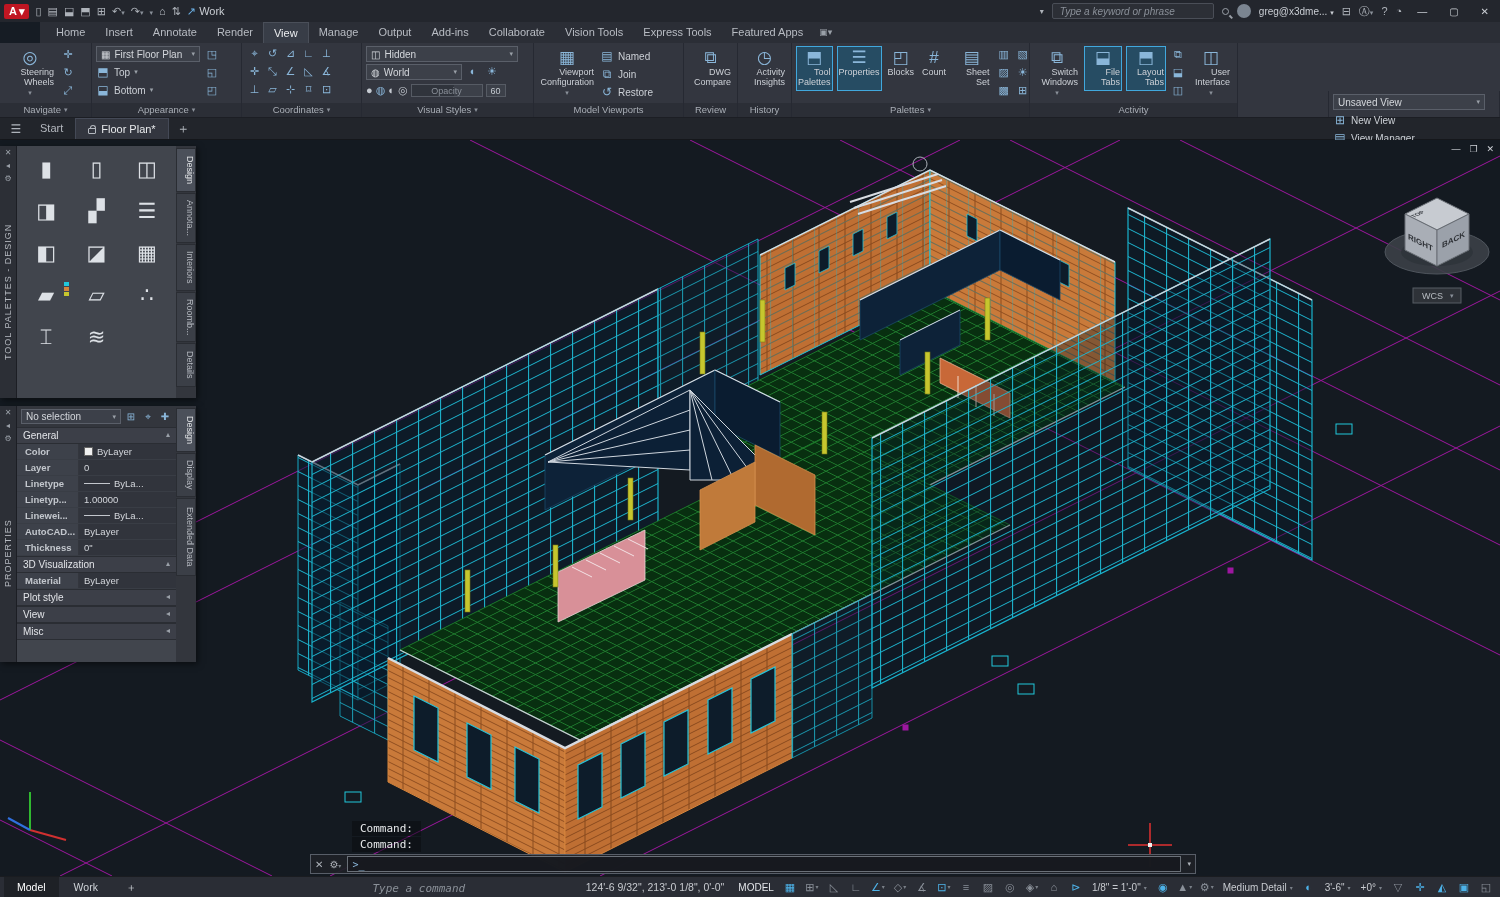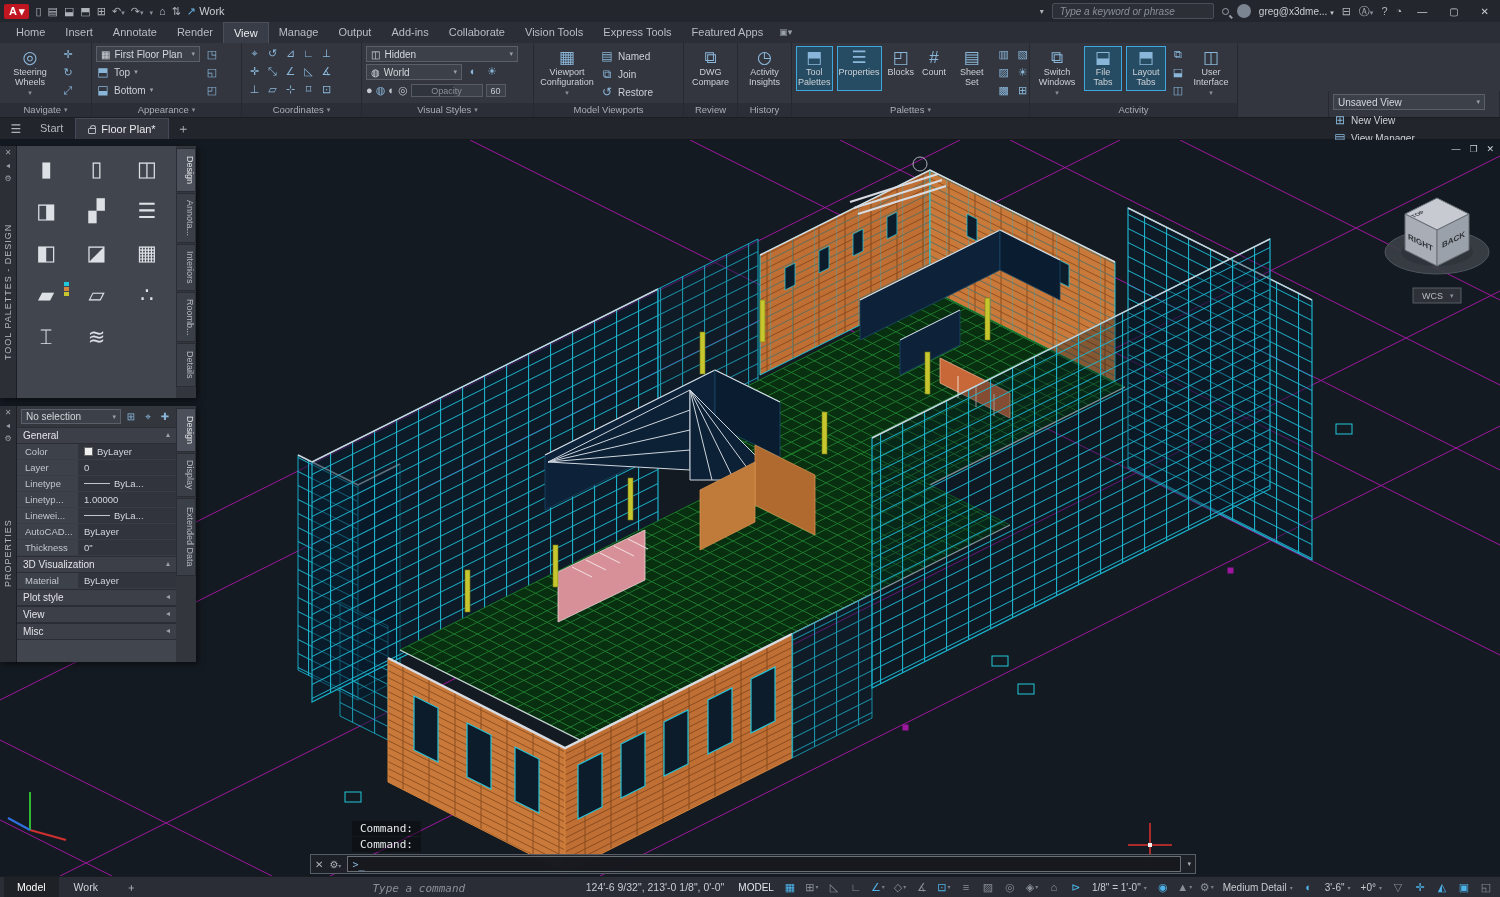--- a/index.html
+++ b/index.html
@@ -16,34 +16,34 @@
   .tb-right{margin-left:auto;display:flex;align-items:center;gap:8px;z-index:2;}
   .searchbox{display:flex;align-items:center;gap:4px;background:#2c2f36;border:1px solid #4a4e57;border-radius:2px;height:16px;padding:0 5px;}
   .searchbox input{background:transparent;border:none;outline:none;color:#c9cdd3;font-size:10px;width:150px;}
   .searchbox input::placeholder{color:#8a9099;font-style:italic;}
   .mag{width:7px;height:7px;border:1.5px solid #9aa0a8;border-radius:50%;position:relative;display:inline-block;}
   .mag::after{content:"";position:absolute;width:4px;height:1.5px;background:#9aa0a8;transform:rotate(45deg);left:6px;top:7px;}
   .avatar{width:14px;height:14px;border-radius:50%;background:#7b8591;display:inline-block;}
   .winbtn{color:#c9cdd3;font-size:10px;padding:0 7px;}
 
   
-  .rtabs{height:21px;background:#2b2e36;display:flex;align-items:flex-end;padding-left:6px;font-size:11px;}
+  .rtabs{height:21px;background:#2b2e36;display:flex;align-items:flex-end;padding-left:6px;font-size:11px;margin-left:40px;}
   .rtab{padding:0 10px;height:21px;line-height:21px;color:#b8bcc3;cursor:default;}
   .rtab.active{background:#383d47;color:#eceef0;border:1px solid #4a4f59;border-bottom:none;}
   .rtab-extra{margin-left:6px;color:#9aa0a8;font-size:9px;line-height:21px;}
 
   
   .ribbon{height:75px;background:#33363f;display:flex;border-bottom:1px solid #1c1e24;}
   .rpanel{display:flex;flex-direction:column;border-right:1px solid #262932;}
   .pbody{flex:1;display:flex;align-items:flex-start;padding:3px 4px 0 4px;gap:4px;}
   .plabel{height:14px;text-align:center;font-size:9.5px;color:#a9aeb6;background:rgba(0,0,0,0.14);line-height:14px;display:flex;align-items:center;justify-content:center;gap:3px;}
   .plabel .dd{font-size:7px;color:#8a9099;}
   .bigbtn{width:52px;display:flex;flex-direction:column;align-items:center;gap:1px;padding:2px 1px;border:1px solid transparent;cursor:default;}
   .bigbtn .bicon{font-size:17px;line-height:18px;color:#8ab6d9;}
-  .bigbtn .blabel{font-size:9px;line-height:1.08;text-align:center;color:#ccd0d6;height:20px;overflow:hidden;}
+  .bigbtn .blabel{font-size:9px;line-height:1.08;text-align:right;color:#ccd0d6;height:20px;overflow:hidden;}
   .bigbtn .dd{font-size:7px;color:#8a9099;}
   .bigbtn.hl{background:#264c63;border:1px solid #41a8dd;}
   .col{display:flex;flex-direction:column;gap:2px;}
   .srow{display:flex;align-items:center;gap:4px;height:16px;font-size:10px;color:#ccd0d6;}
   .srow .sicon{color:#8ab6d9;font-size:12px;width:14px;text-align:center;}
   .combo{display:flex;align-items:center;gap:4px;background:#3c4049;border:1px solid #5a5f69;height:16px;padding:0 4px;font-size:10px;color:#d4d7dc;}
   .combo .dd{margin-left:auto;font-size:7px;color:#9aa0a8;}
   .w150{width:152px;} .w100{width:104px;} .w96{width:96px;}
   .minicol{display:flex;flex-direction:column;gap:3px;padding-top:1px;}
   .mini{width:16px;height:15px;font-size:11px;color:#8ab6d9;text-align:center;line-height:15px;}
@@ -88,21 +88,21 @@
   .leg i{width:5px;height:4px;display:block;}
   .leg .c1{background:#20c8dc;} .leg .c2{background:#d4843c;} .leg .c3{background:#c6c62e;}
 
   
   .pr-top{display:flex;align-items:center;gap:3px;padding:3px 4px;background:#33363d;}
   .pr-top .combo{flex:1;height:15px;}
   .pr-top .mini{width:14px;height:14px;line-height:14px;font-size:10px;}
   .sect{background:#3c3f48;border-top:1px solid #2a2d33;border-bottom:1px solid #2a2d33;font-size:10px;color:#e2e4e8;padding:2px 6px;display:flex;}
   .sect .ar{margin-left:auto;color:#9aa0a8;font-size:8px;}
   .prow{display:flex;align-items:center;height:16px;font-size:9.5px;border-bottom:1px solid #393d45;}
-  .prow .pl{width:62px;padding-left:8px;color:#c3c7cd;background:#3d414a;height:100%;line-height:16px;border-right:1px solid #33363d;overflow:hidden;white-space:nowrap;}
+  .prow .pl{width:62px;padding-left:8px;color:#c3c7cd;background:#3d414a;height:100%;line-height:16px;border-right:1px solid #33363d;overflow:hidden;white-space:nowrap;font-weight:bold;}
   .prow .pv{flex:1;padding-left:5px;color:#d4d7dc;background:#31343c;height:100%;line-height:16px;display:flex;align-items:center;gap:4px;overflow:hidden;white-space:nowrap;}
   .swatch{width:9px;height:9px;background:#f0f0f0;border:1px solid #666;display:inline-block;}
   .ltline{width:26px;height:1px;background:#c3c7cd;display:inline-block;}
 
   
   .cmdhist{position:absolute;left:352px;z-index:3;font-family:"DejaVu Sans Mono",monospace;font-size:11px;color:#e6e8ea;background:rgba(10,12,16,0.55);padding:1px 8px;}
   .cmdbar{position:absolute;left:310px;top:714px;width:886px;height:20px;z-index:3;background:rgba(30,33,39,0.93);border:1px solid #585e68;display:flex;align-items:center;padding:0 4px;gap:6px;}
   .cmdbar .ci{color:#aeb3ba;font-size:10px;}
   .cmdinput{flex:1;display:flex;align-items:center;gap:6px;height:16px;border:1px solid #6a7078;background:rgba(22,25,30,0.85);padding:0 4px;}
   .cmdinput .prompt{color:#8ab6d9;font-size:10px;font-family:"DejaVu Sans Mono",monospace;}

